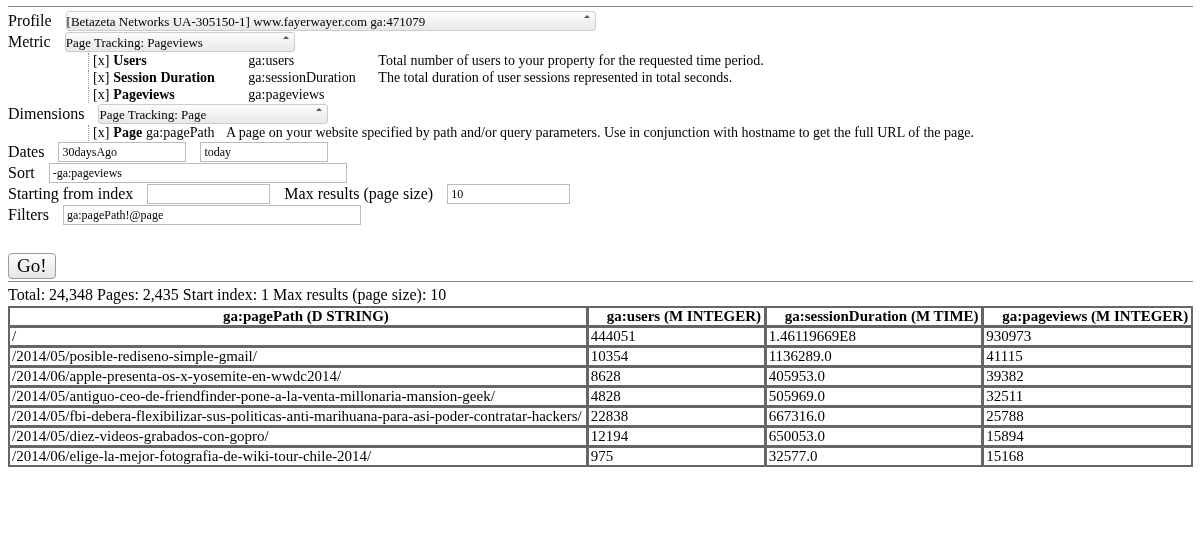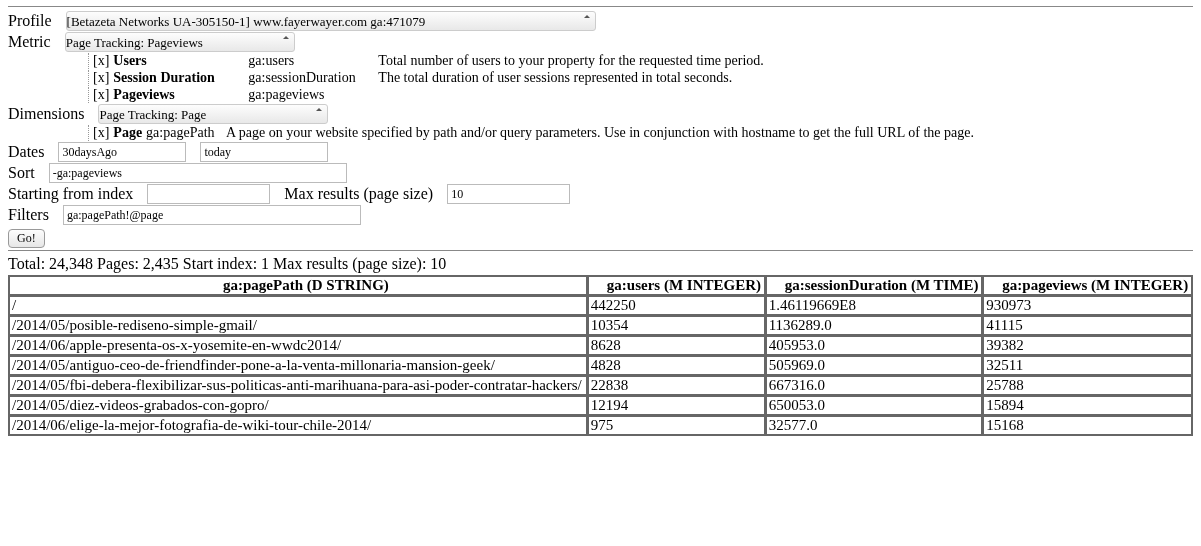--- a/index.html
+++ b/index.html
@@ -94,26 +94,27 @@
   input.txt {
     font-family: inherit;
     font-size: 12px;
     border: 1px solid #bbb;
     height: 18px;
     padding: 0 3px;
     background: #fff;
   }
   button.go {
     font-family: inherit;
-    font-size: 12px;
+    font-size: 19px;
     border: 1px solid #999;
     border-radius: 4px;
     background: linear-gradient(#fdfdfd,#e6e6e6);
     padding: 1px 8px;
     cursor: pointer;
+    margin-top: 24px;
   }
   .summary {
     font-size: 16px;
     margin: 2px 0 2px 0;
   }
   table.results {
     border-collapse: separate;
     border-spacing: 1px;
     width: 100%;
     font-size: 15px;
@@ -232,21 +233,21 @@
     <tr>
       <th class="center">ga:pagePath (D STRING)</th>
       <th>ga:users (M INTEGER)</th>
       <th>ga:sessionDuration (M TIME)</th>
       <th>ga:pageviews (M INTEGER)</th>
     </tr>
   </thead>
   <tbody id="results-body">
       <tr>
         <td>/</td>
-        <td>442250</td>
+        <td>444051</td>
         <td>1.46119669E8</td>
         <td>930973</td>
       </tr>
       <tr>
         <td>/2014/05/posible-rediseno-simple-gmail/</td>
         <td>10354</td>
         <td>1136289.0</td>
         <td>41115</td>
       </tr>
       <tr>

